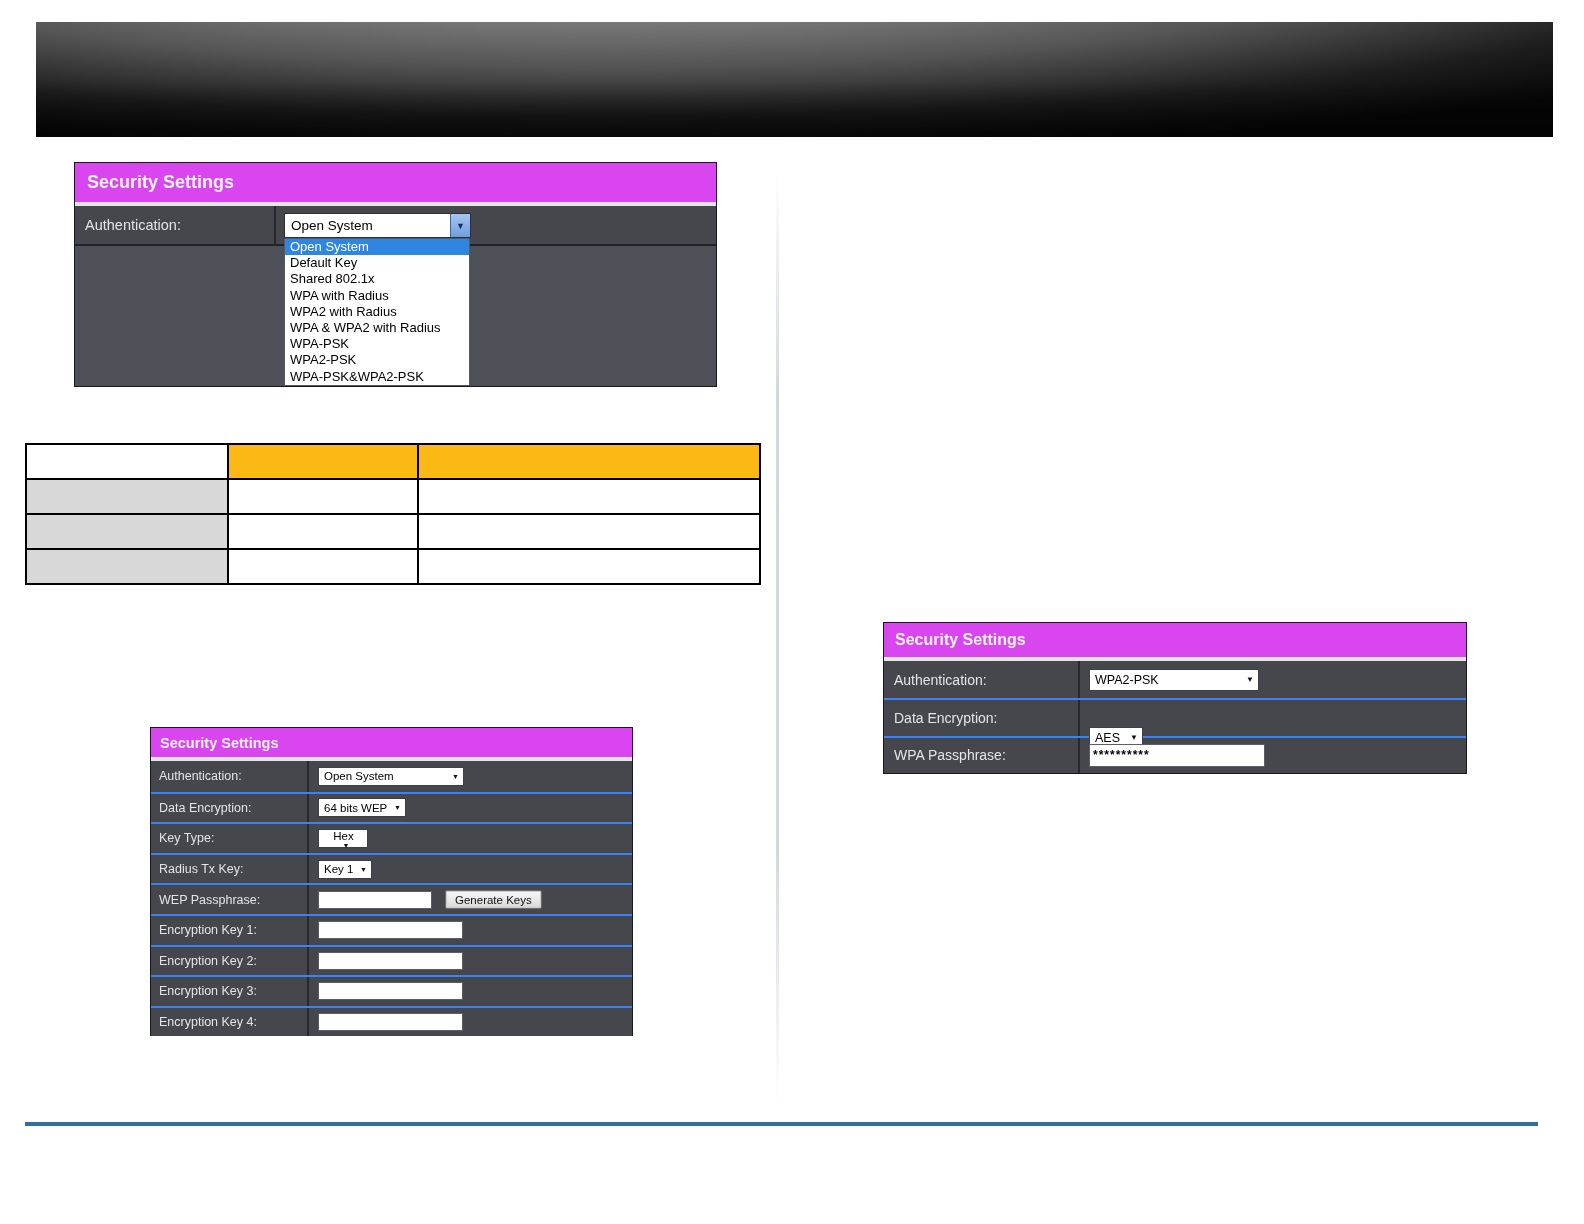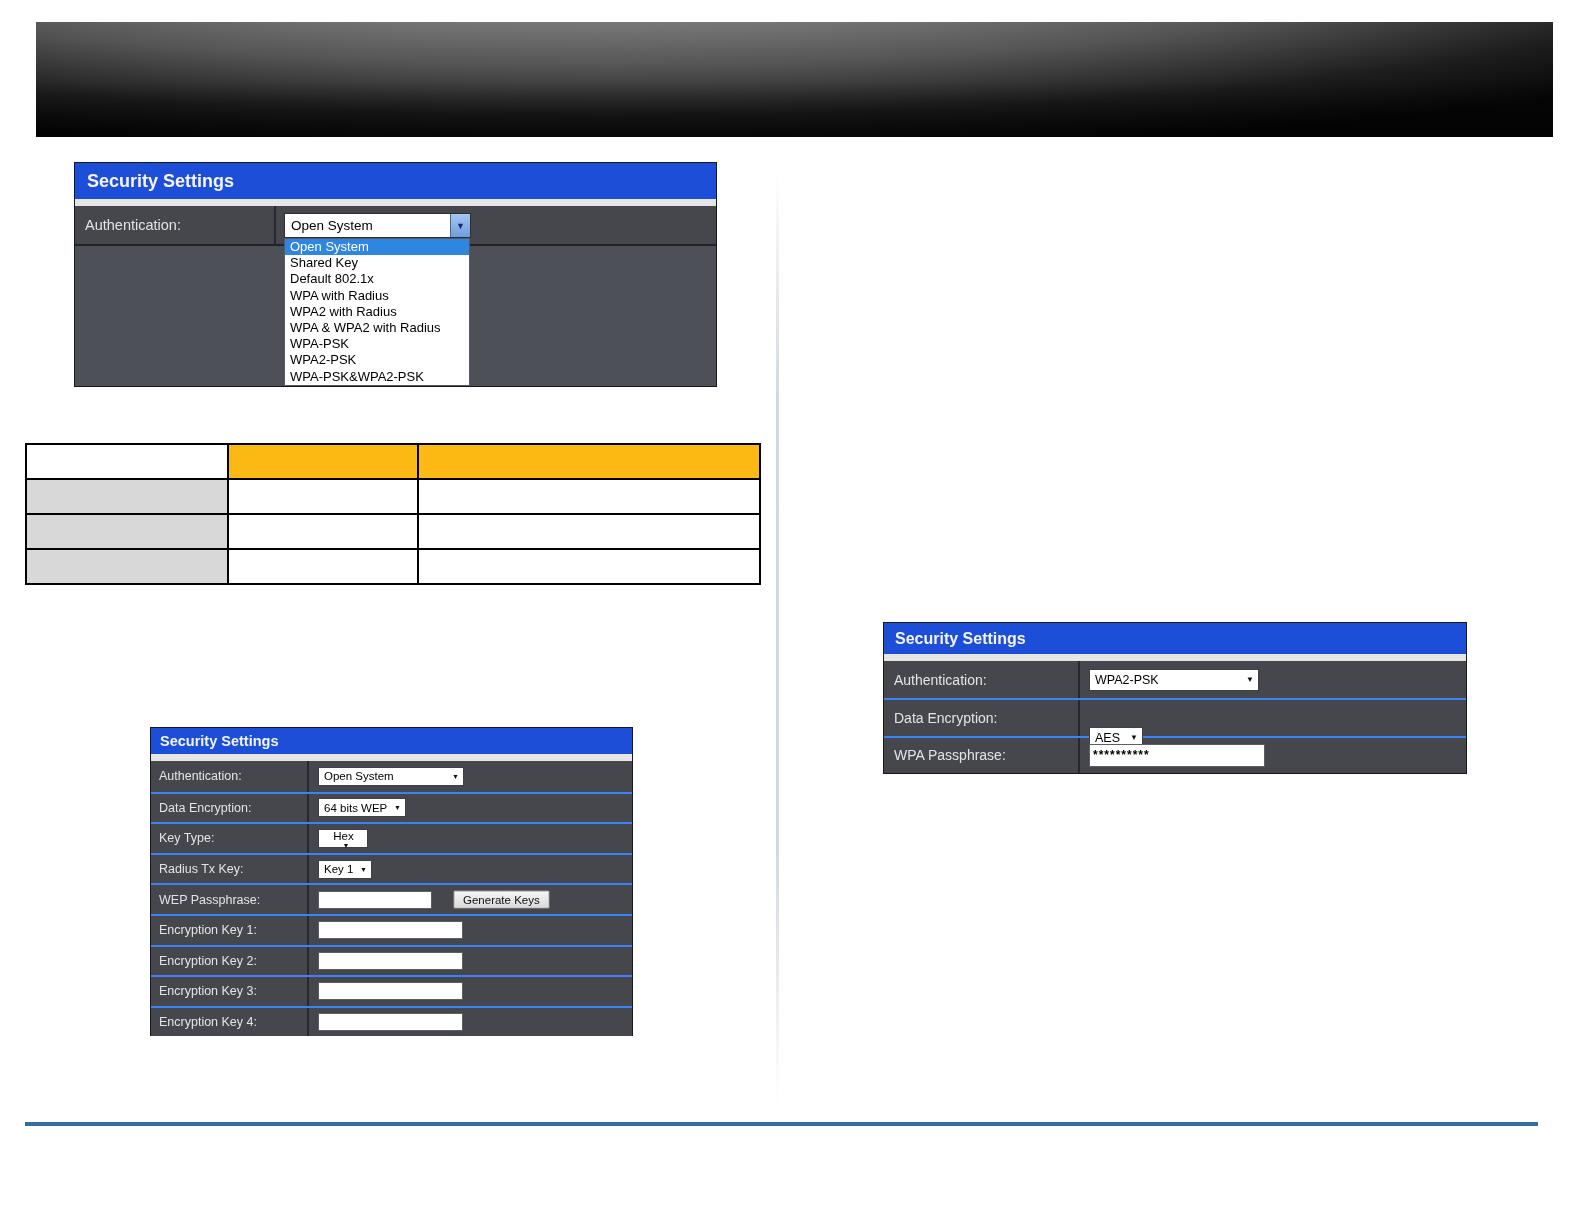--- a/index.html
+++ b/index.html
@@ -8,22 +8,22 @@
 
   
   .banner{position:absolute;left:36px;top:22px;width:1517px;height:115px;
     background:
       linear-gradient(to bottom, rgba(0,0,0,0) 52%, rgba(0,0,0,.55) 100%),
       radial-gradient(115% 230% at 38% -70%, #9d9d9d 0%, #828282 26%, #555 47%, #1d1d1d 66%, #060606 80%),
       #060606;}
 
   
   .panel{position:absolute;box-sizing:border-box;border:1px solid #17181b;}
-  .p-header{background:#1d4ed8;color:#f4f4f4;font-weight:bold;display:flex;align-items:center;
-            box-sizing:border-box;border-bottom:7px solid #e5e5e5;}
+  .p-header{background:#d946ef;color:#f4f4f4;font-weight:bold;display:flex;align-items:center;
+            box-sizing:border-box;border-bottom:4px solid #e5e5e5;}
   .row{background:#45474d;display:flex;align-items:center;box-sizing:border-box;}
   .row + .row{border-top:2px solid #3b82f6;}
   .rlabel{color:#e4e4e6;box-sizing:border-box;display:flex;align-items:center;height:100%;
           border-right:2px solid #26282d;flex:none;}
   .rfield{display:flex;align-items:center;padding-left:9px;flex:1;height:100%;}
 
   
   .panelA{left:74px;top:162px;width:643px;height:225px;background:#4e5057;}
   .panelA .p-header{height:43px;font-size:18px;padding-left:12px;}
   .panelA-row{position:absolute;left:0;top:43px;width:100%;height:40px;background:#45474d;
@@ -59,21 +59,21 @@
 
   .mini-select{display:inline-flex;align-items:center;justify-content:space-between;background:#fff;
                border:1px solid #3d4046;box-sizing:border-box;height:19px;padding:0 4px 0 5px;
                font-size:11.5px;color:#000;cursor:default;}
   .mini-select .arr{font-size:7px;color:#111;margin-left:5px;}
   .w145{width:146px;} .w88{width:88px;} .w48{width:50px;flex-direction:column;} .w54{width:54px;text-align:right;}
 
   .txt{box-sizing:border-box;height:18px;border:1px solid #5a5e66;background:#fff;
        font-family:"Liberation Sans",sans-serif;font-size:11.5px;padding:0 3px;}
   .txt.wep{width:114px;} .txt.key{width:145px;}
-  .gen-btn{margin-left:21px;height:19px;font-family:"Liberation Sans",sans-serif;font-size:11.5px;
+  .gen-btn{margin-left:13px;height:19px;font-family:"Liberation Sans",sans-serif;font-size:11.5px;
            color:#111;background:linear-gradient(#f7f7f7,#d9d9d9);border:1px solid #6e6e6e;
            box-shadow:0 0 0 1px #c9c9c9 inset;padding:0 9px;border-radius:2px;cursor:default;}
 
   
   .panelC{left:883px;top:622px;width:584px;height:152px;background:#45474d;}
   .panelC .p-header{height:38px;font-size:16px;padding-left:11px;}
   .panelC .row{height:37.3px;}
   .panelC .rlabel{width:196px;font-size:14px;padding-left:10px;}
   .panelC .mini-select{height:22px;font-size:12.5px;}
   .panelC .mini-select .arr{font-size:8px;}
@@ -98,22 +98,22 @@
     <div class="panelA-row">
       <span class="albl">Authentication:</span>
     </div>
     <div class="panelA-divider"></div>
     <div class="xp-select">
       <span class="xp-select-text">Open System</span>
       <span class="xp-select-btn">▼</span>
     </div>
     <div class="dd-list">
       <div class="dd-item selected">Open System</div>
-      <div class="dd-item">Shared Key</div>
-      <div class="dd-item">Default 802.1x</div>
+      <div class="dd-item">Default Key</div>
+      <div class="dd-item">Shared 802.1x</div>
       <div class="dd-item">WPA with Radius</div>
       <div class="dd-item">WPA2 with Radius</div>
       <div class="dd-item">WPA &amp; WPA2 with Radius</div>
       <div class="dd-item">WPA-PSK</div>
       <div class="dd-item">WPA2-PSK</div>
       <div class="dd-item">WPA-PSK&amp;WPA2-PSK</div>
     </div>
   </section>
 
   <table class="cmp-table">

